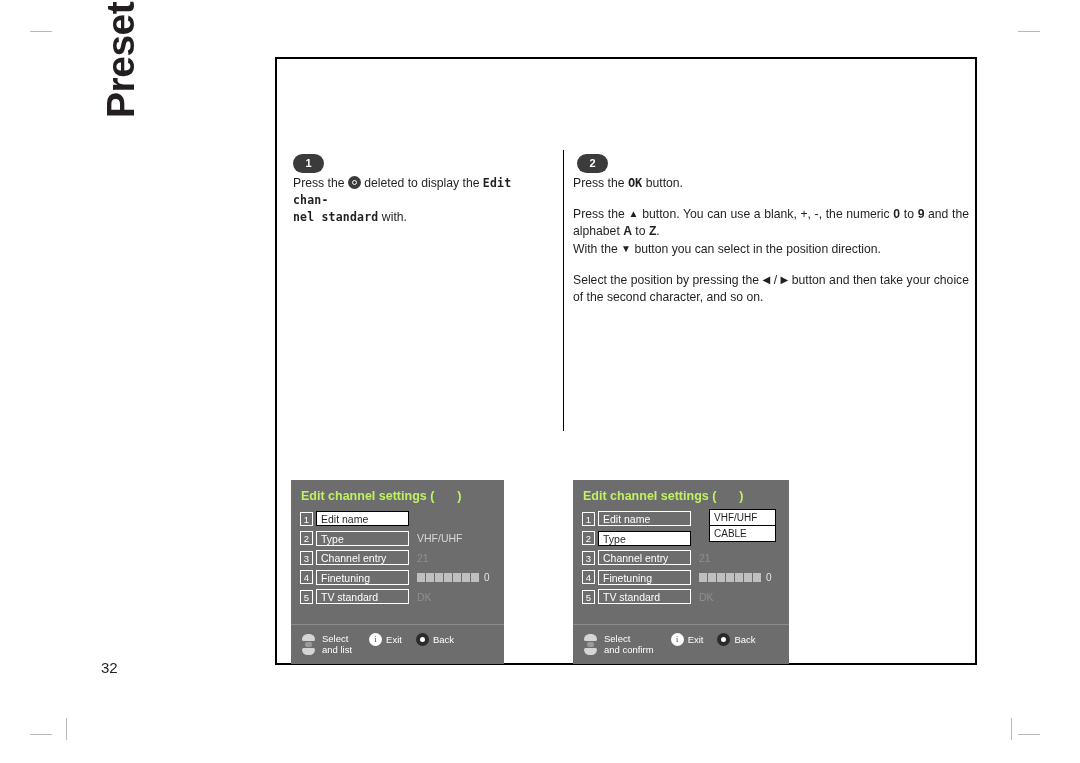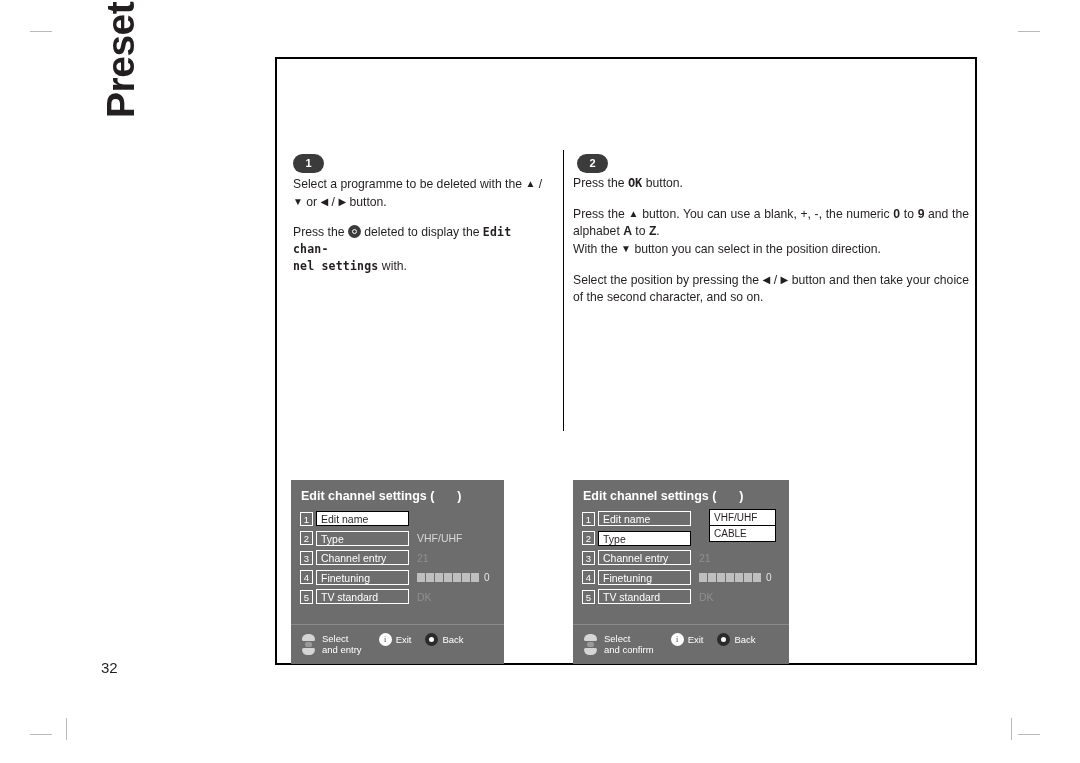--- a/index.html
+++ b/index.html
@@ -124,21 +124,21 @@
   }
   .osd-1 { left: 291px; top: 480px; width: 213px; height: 184px; }
   .osd-2 { left: 573px; top: 480px; width: 216px; height: 184px; }
 
   .osd-title {
     position: absolute;
     left: 10px;
     top: 9px;
     font-size: 12.5px;
     font-weight: bold;
-    color: #ffffff;
+    color: #bef264;
   }
   .osd-title .paren {
     font-weight: bold;
     letter-spacing: 8px;
   }
 
   .osd-rows {
     position: absolute;
     left: 9px;
     top: 29px;
@@ -320,25 +320,22 @@
 <div class="rule rule-left"></div>
 <div class="rule rule-bottom"></div>
 <div class="rule rule-right"></div>
 <div class="rule rule-mid"></div>
 
 <div class="step-badge badge-1">1</div>
 <div class="step-badge badge-2">2</div>
 
 <div class="col col-1">
   <p>
-    <span>Select a programme to be deleted with the </span><span class="arrow">▲</span><span> / </span><span class="arrow">▼</span><span> or </span><span class="arrow">◀</span><span> / </span><span class="arrow">▶</span><span> button.</span>
-  </p>
-  <p>
     <span>Press the </span><span class="dot-btn"></span><span> deleted to display the </span><span class="mono-b">Edit chan-</span><br>
-    <span class="mono-b">nel settings</span><span> with.</span>
+    <span class="mono-b">nel standard</span><span> with.</span>
   </p>
 </div>
 
 <div class="col col-2">
   <p>
     <span>Press the </span><span class="okbtn">OK</span><span> button.</span>
   </p>
   <p>
     <span>Press the </span><span class="arrow">▲</span><span> button. You can use a blank, +, -, the numeric </span><span class="b">0</span><span> to </span><span class="b">9</span><span> and the alphabet </span><span class="b">A</span><span> to </span><span class="b">Z</span><span>.</span><br>
     <span>With the </span><span class="arrow">▼</span><span> button you can select in the position direction.</span>
@@ -389,21 +386,21 @@
   </div>
 
   <div class="osd-sep"></div>
   <div class="osd-footer">
     <div class="nav-icon">
       <div class="up"></div>
         <div class="mid"></div>
         <div class="down"></div>
     </div>
     <div class="foot-text">
-      <span>Select</span><br><span>and entry</span>
+      <span>Select</span><br><span>and list</span>
     </div>
     <div class="foot-btn">
       <span class="circle-i">i</span>
       <span>Exit</span>
     </div>
     <div class="foot-btn">
       <span class="circle-dark"></span>
       <span>Back</span>
     </div>
   </div>

